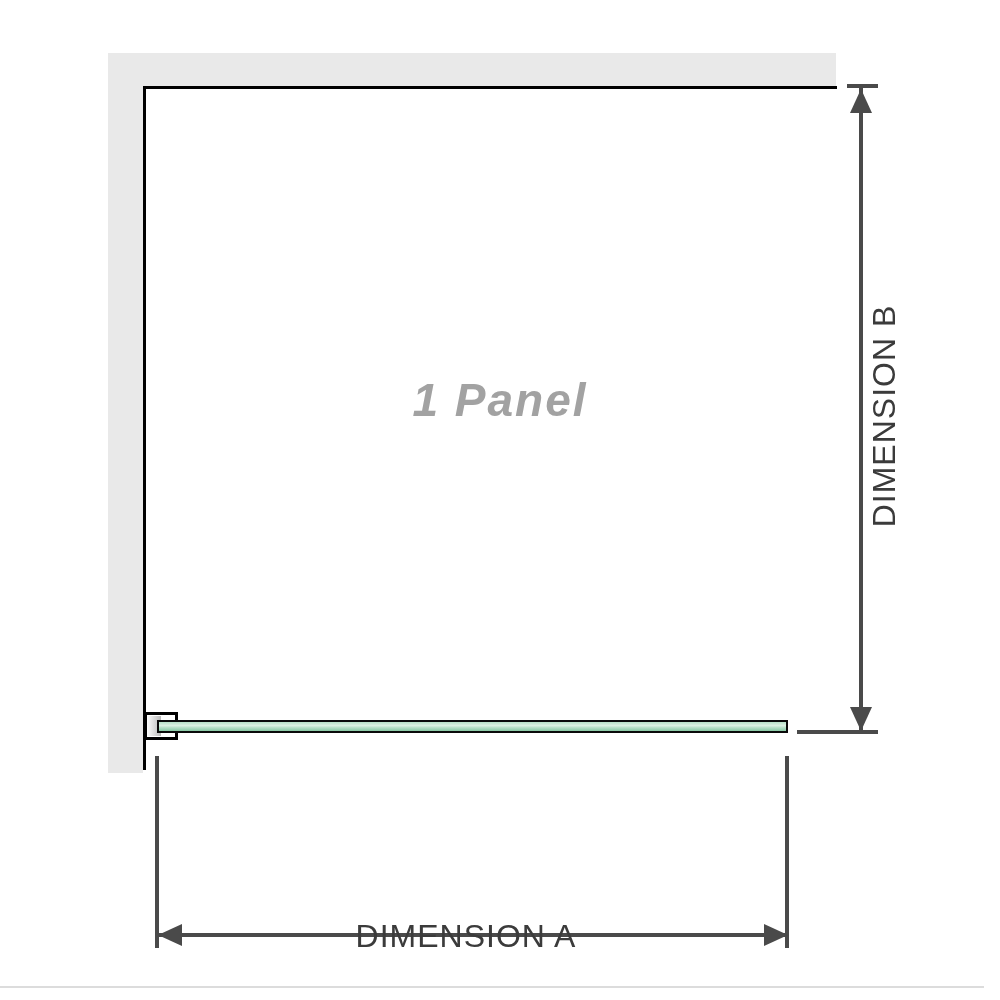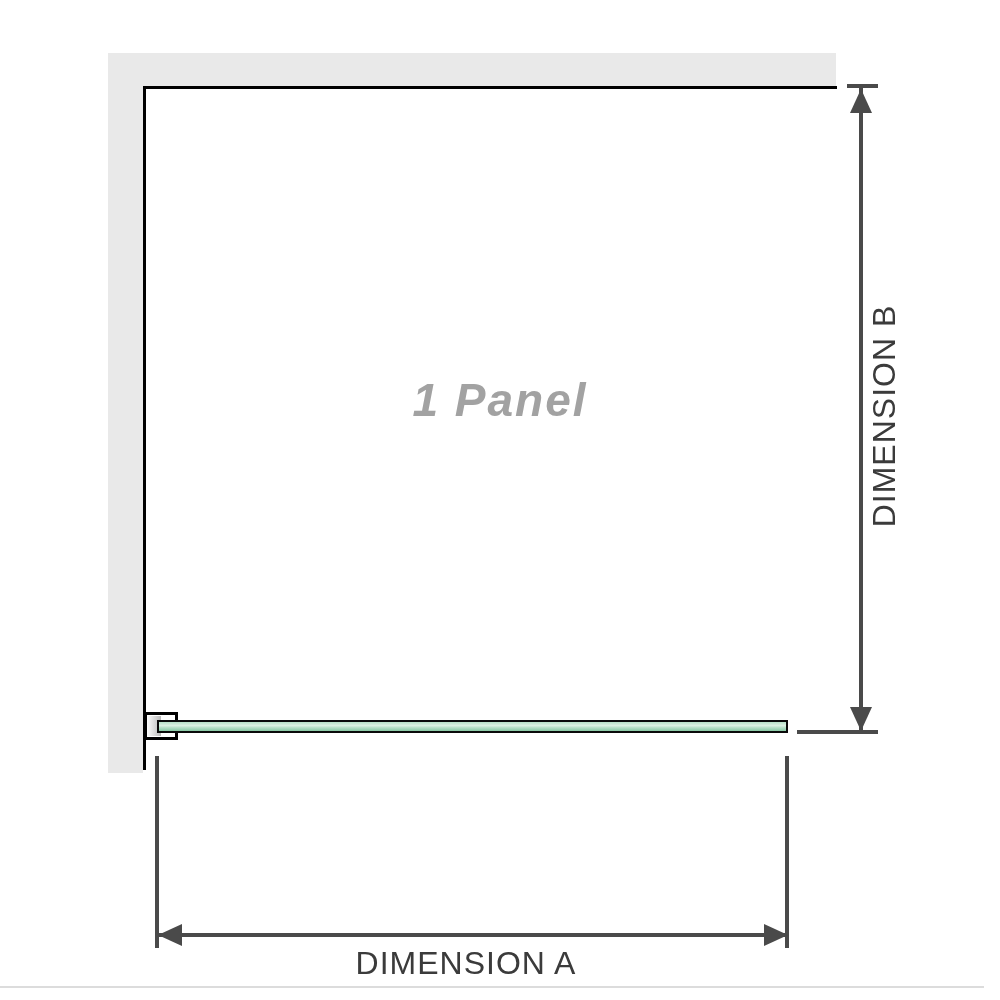--- a/index.html
+++ b/index.html
@@ -118,21 +118,21 @@
     font-weight: 300;
     color: var(--dimension-text);
     letter-spacing: 1px;
     white-space: nowrap;
   }
   .dim-b-label {
     left: 884px; top: 416px;
     transform: translate(-50%, -50%) rotate(-90deg);
   }
   .dim-a-label {
-    left: 466px; top: 963px;
+    left: 466px; top: 936px;
     transform: translate(-50%, -50%);
   }
 
   
   .baseline { left: 0; top: 986px; width: 1000px; height: 2px; background: var(--baseline); }
 </style>
 </head>
 <body>
 
 <div class="canvas">

